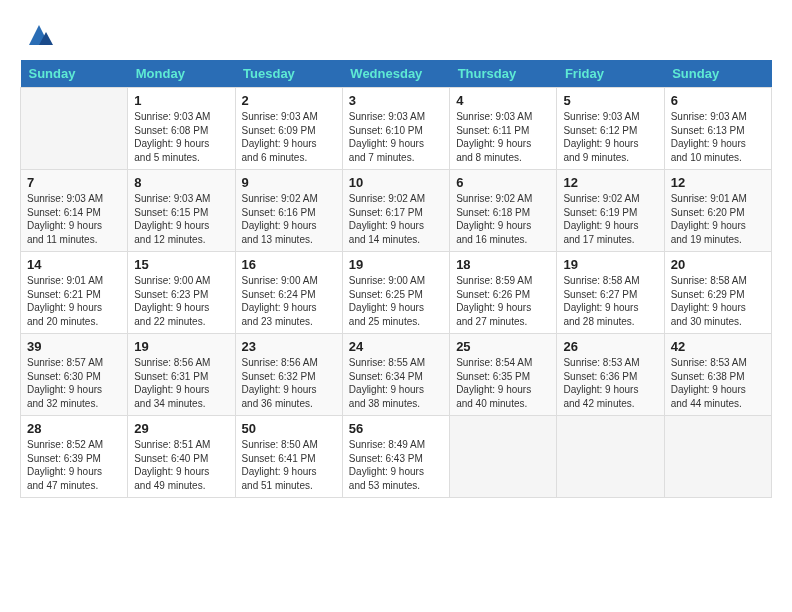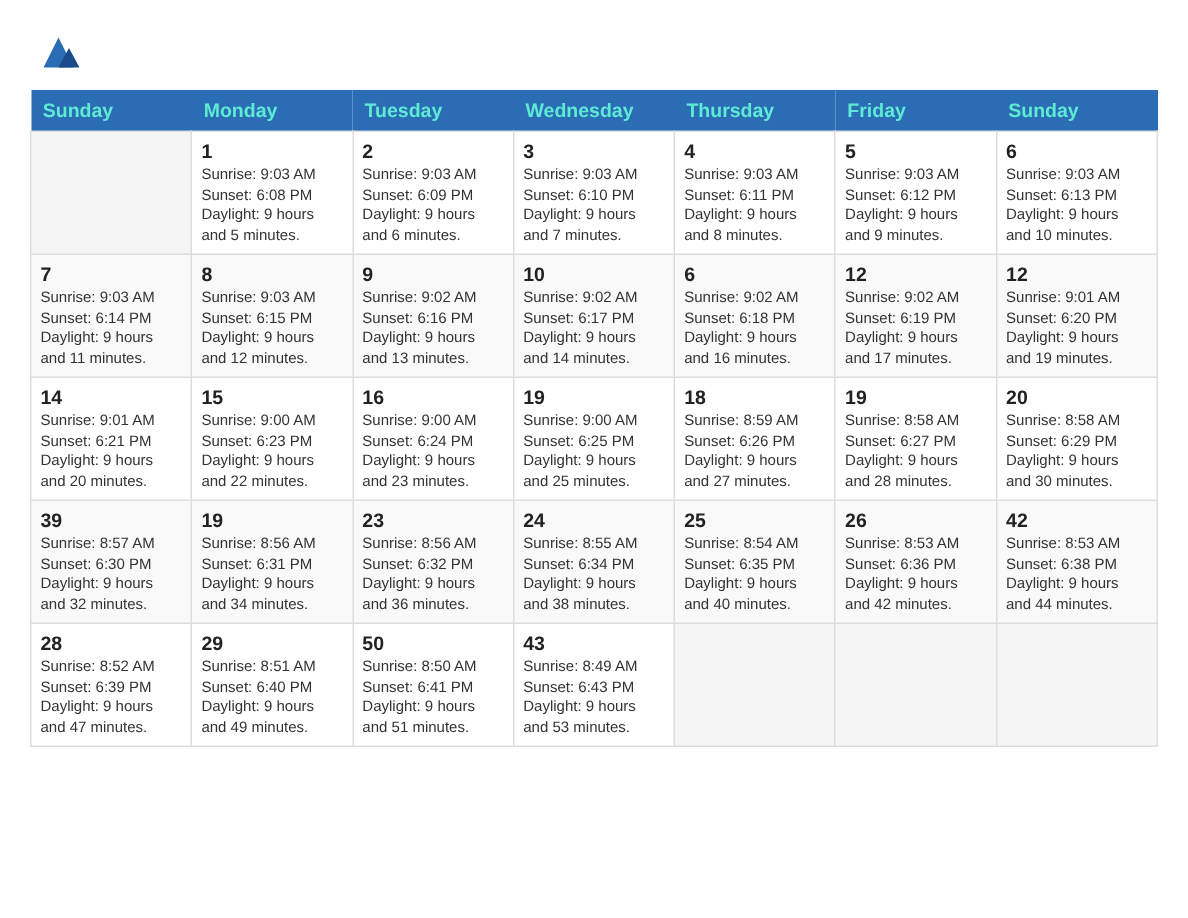--- a/index.html
+++ b/index.html
@@ -308,21 +308,21 @@
           Sunrise: 8:51 AM<br>Sunset: 6:40 PM<br>Daylight: 9 hours and 49 minutes.
         </div>
         </td>
         <td>
           <div class="day-number">50</div>
         <div class="day-info">
           Sunrise: 8:50 AM<br>Sunset: 6:41 PM<br>Daylight: 9 hours and 51 minutes.
         </div>
         </td>
         <td>
-          <div class="day-number">43</div>
+          <div class="day-number">56</div>
         <div class="day-info">
           Sunrise: 8:49 AM<br>Sunset: 6:43 PM<br>Daylight: 9 hours and 53 minutes.
         </div>
         </td>
         <td class="empty-cell"></td>
         <td class="empty-cell"></td>
         <td class="empty-cell"></td>
       </tr>
     </tbody>
 </table>

